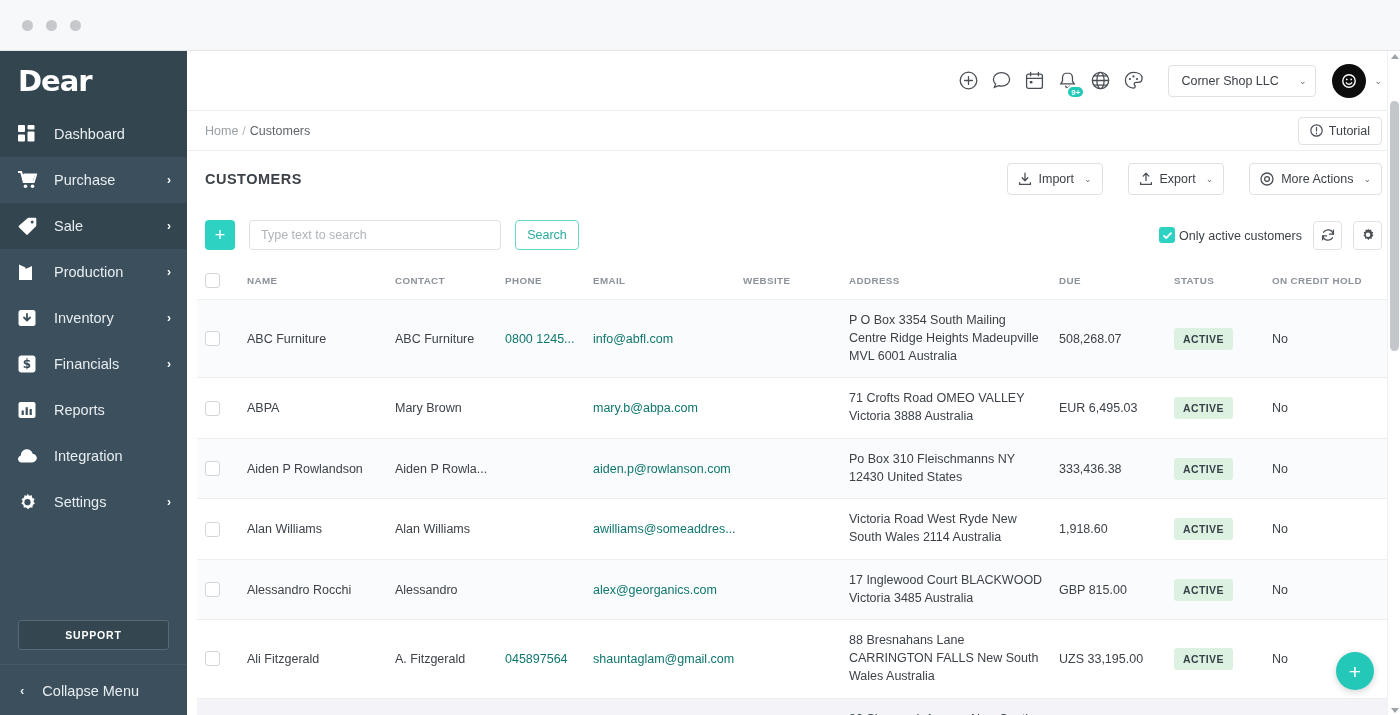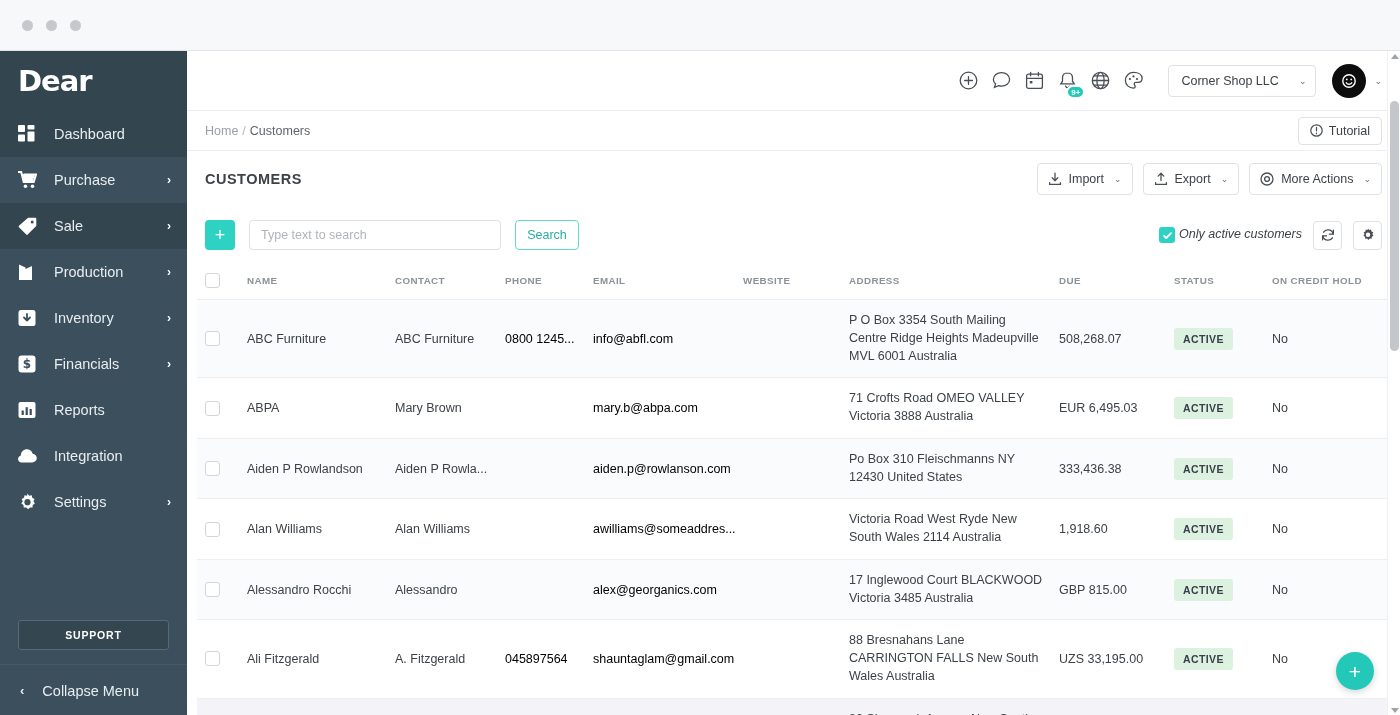--- a/index.html
+++ b/index.html
@@ -188,21 +188,21 @@
   .pagehead {
     height: 56px;
     display: flex; align-items: center; justify-content: space-between;
     padding: 0 18px 0 18px;
     flex-shrink: 0;
   }
   .pagetitle {
     font-size: 14.5px; font-weight: bold;
     color: #3c4248; letter-spacing: 0.5px;
   }
-  .action-group { display: flex; gap: 10px; }
+  .action-group { display: flex; gap: 25px; }
   .action-btn {
     height: 32px;
     border: 1px solid #dfe1e4;
     border-radius: 4px;
     background: #fff;
     display: flex; align-items: center; gap: 7px;
     padding: 0 10px;
     font-size: 12.5px;
     color: #3c4248;
     cursor: pointer;
@@ -242,21 +242,21 @@
     width: 64px; height: 30px;
     border: 1px solid #63d9ce;
     border-radius: 4px;
     background: #fff;
     color: #2aaba2;
     font-size: 12.5px;
     display: flex; align-items: center; justify-content: center;
     cursor: pointer;
   }
   .searchright { display: flex; align-items: center; gap: 11px; }
-  .chk-wrap { display: flex; align-items: flex-start; gap: 4px; cursor: pointer; font-style: italic; }
+  .chk-wrap { display: flex; align-items: flex-end; gap: 4px; cursor: pointer; }
   .chk {
     width: 16px; height: 16px;
     background: #2ed2c3;
     border-radius: 3px;
     display: flex; align-items: center; justify-content: center;
   }
   .chk svg { display: block; }
   .chk-label { font-size: 12.5px; color: #3c4248; }
   .icon-btn {
     width: 29px; height: 29px;
@@ -288,21 +288,21 @@
   }
   tbody td {
     font-size: 12.5px;
     color: #3c4248;
     padding: 12px 8px;
     vertical-align: middle;
     border-bottom: 1px solid #eceef0;
   }
   tbody tr.alt { background: #fafbfc; }
   tbody tr.hl { background: #f3f3f8; }
-  .cell-link { color: #000000; }
+  .cell-link { color: #0f766e; }
   .cell-num { }
   .badge-active {
     display: inline-block;
     background: #ddf1e1;
     color: #38414a;
     font-size: 10.5px;
     font-weight: bold;
     letter-spacing: 0.4px;
     padding: 5px 9px;
     border-radius: 3px;

